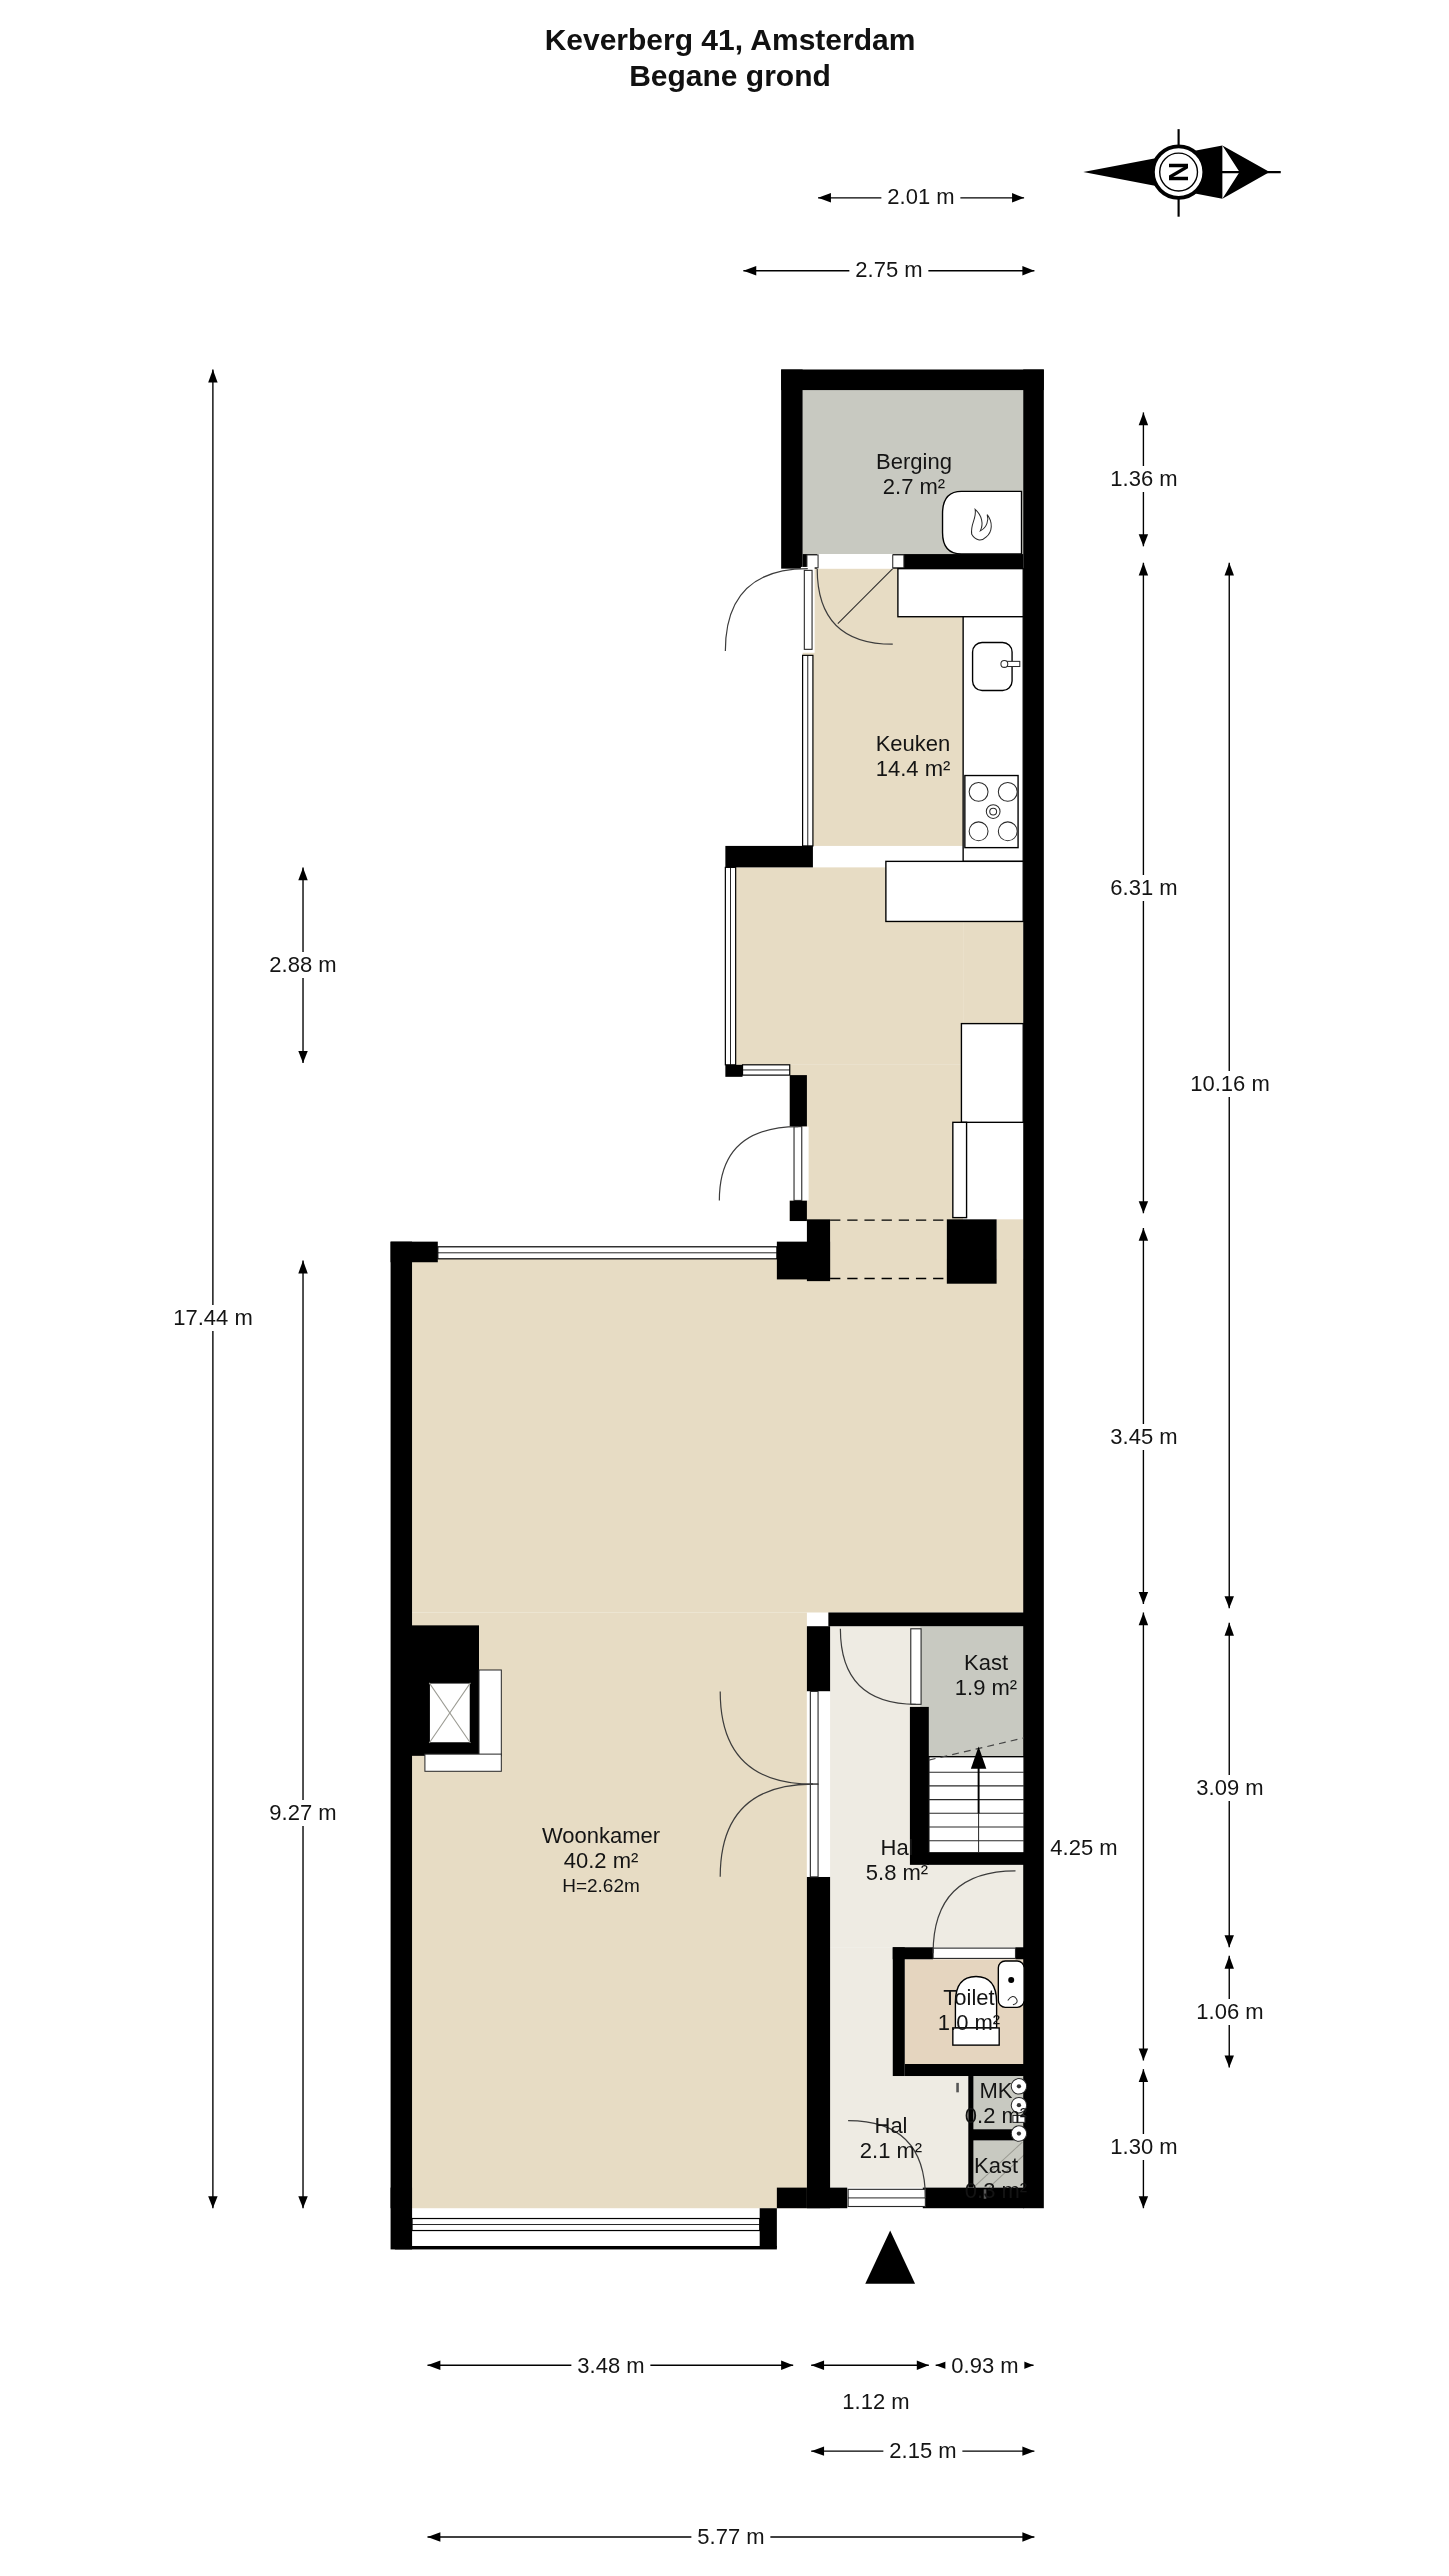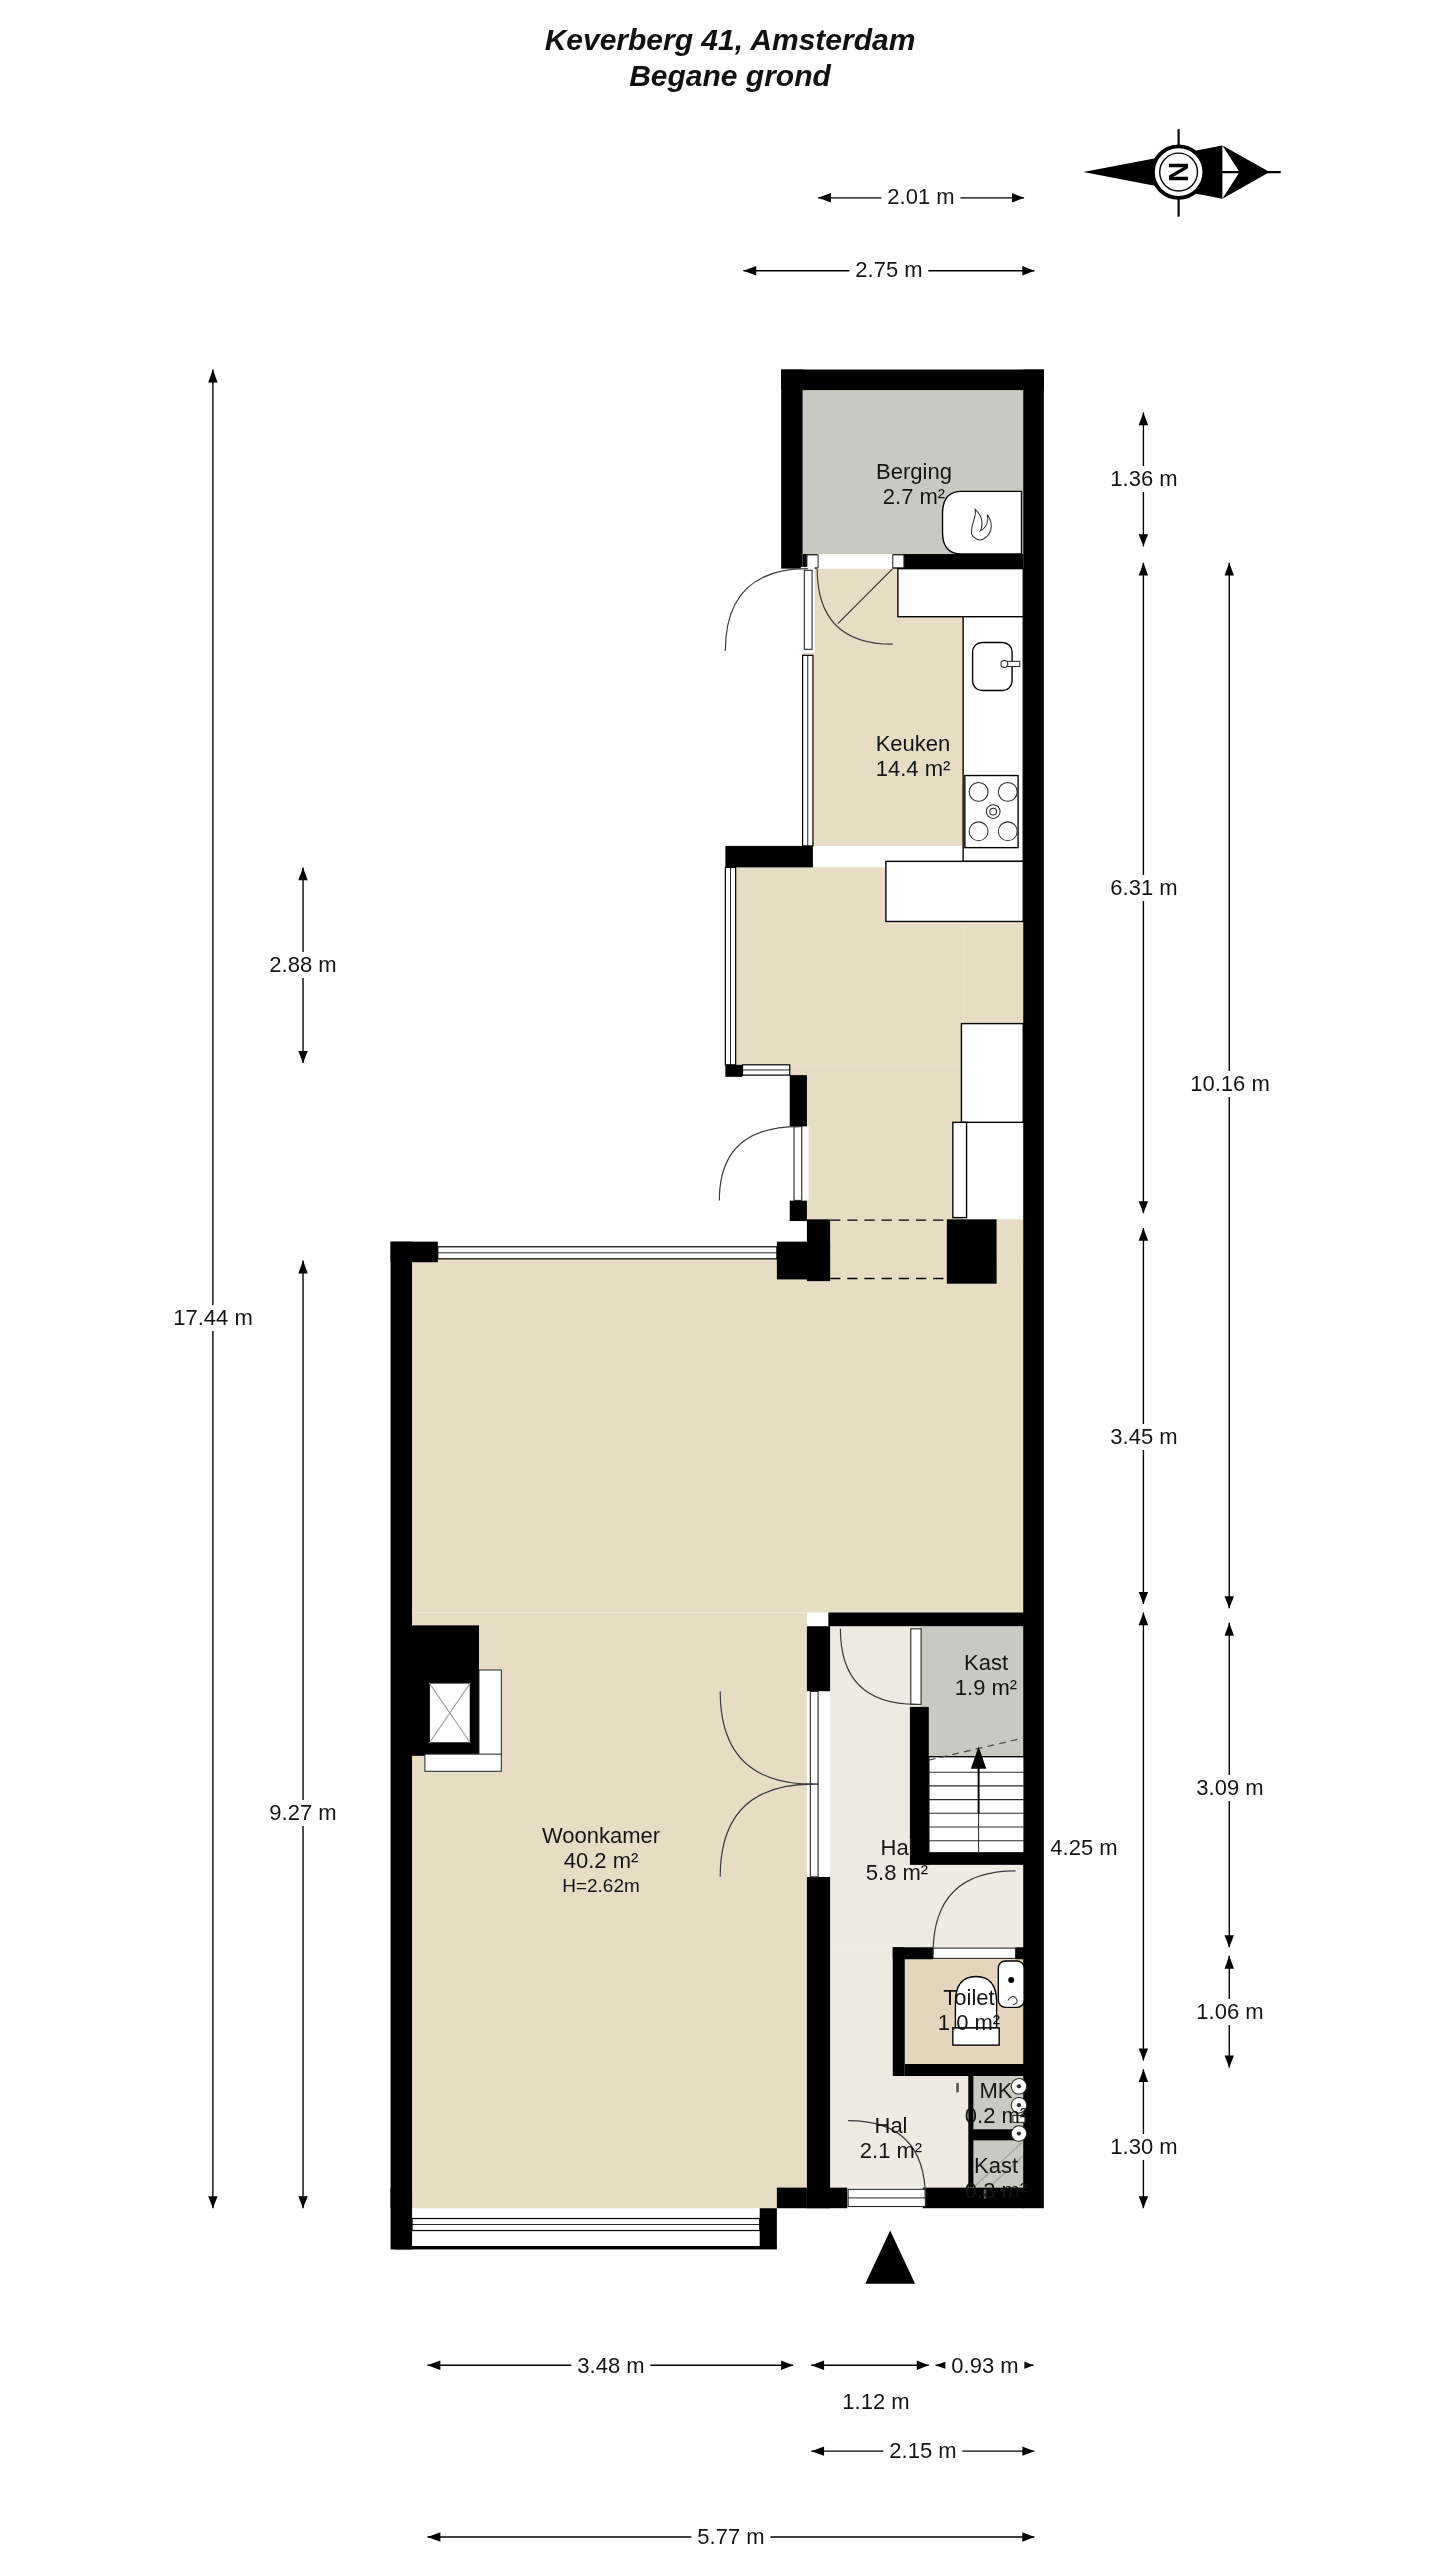--- a/index.html
+++ b/index.html
@@ -18,21 +18,21 @@
   .winline{stroke:#000;stroke-width:1;fill:none;}
   .arc{fill:none;stroke:#3c3c3c;stroke-width:1.4;}
   .leaf{fill:#ffffff;stroke:#2a2a2a;stroke-width:1.3;}
   .dim{stroke:#000;stroke-width:1.6;}
   .thin{stroke:#2a2a2a;stroke-width:1.2;fill:none;}
   .dash{stroke:#000;stroke-width:1.6;stroke-dasharray:12 8;fill:none;}
   .dash2{stroke:#444;stroke-width:1.3;stroke-dasharray:8 6;fill:none;}
   .hatch{stroke:#9a9a92;stroke-width:1.2;}
   .tick{fill:#555;}
   .lbl{position:absolute;transform:translate(-50%,-50%);white-space:nowrap;color:#141414;}
-  .title-lbl{font-size:30px;font-weight:bold;color:#111;font-style:italic;}
+  .title-lbl{font-size:30px;font-weight:bold;color:#111;}
   .room-lbl{text-align:center;font-size:22px;line-height:25px;}
   .room-lbl .sub{font-size:19px;}
   .dim-lbl{font-size:22px;background:#fff;padding:0 6px;}
   .compass-letter{font-size:33px;font-weight:bold;fill:#000;}
 </style>
 </head>
 <body>
 
 <div id="canvas">
 
@@ -260,21 +260,21 @@
       <circle cx="1373" cy="200" r="22" fill="none" stroke="#000" stroke-width="1.6"></circle>
       <text class="compass-letter" x="1373" y="200" text-anchor="middle" dominant-baseline="central" transform="rotate(90 1373 200)">N</text>
     </g>
 
     <polygon points="1037,2598 1008,2660 1066,2660" fill="#000"></polygon>
   </svg>
 
   <div class="lbl title-lbl" style="left:730px;top:40px;">Keverberg 41, Amsterdam</div>
   <div class="lbl title-lbl" style="left:730px;top:76px;">Begane grond</div>
 
-  <div class="lbl room-lbl" style="left:914px;top:484px;">
+  <div class="lbl room-lbl" style="left:914px;top:474px;">
     <div>Berging</div>
       <div>2.7 m²</div>
   </div>
   <div class="lbl room-lbl" style="left:913px;top:756px;">
     <div>Keuken</div>
       <div>14.4 m²</div>
   </div>
   <div class="lbl room-lbl" style="left:601px;top:1860px;">
     <div>Woonkamer</div>
       <div>40.2 m²</div>

